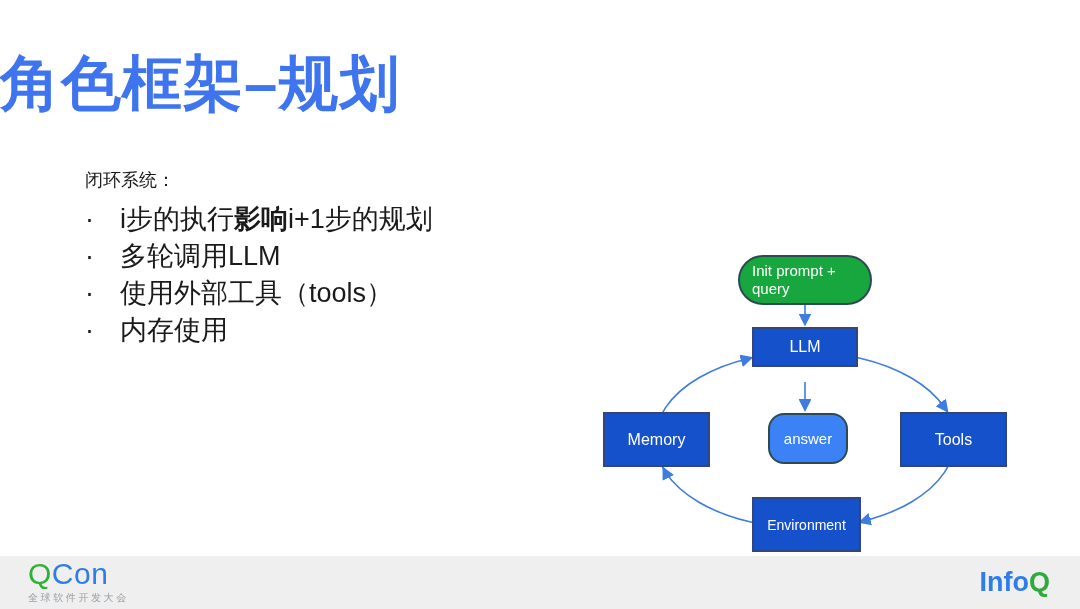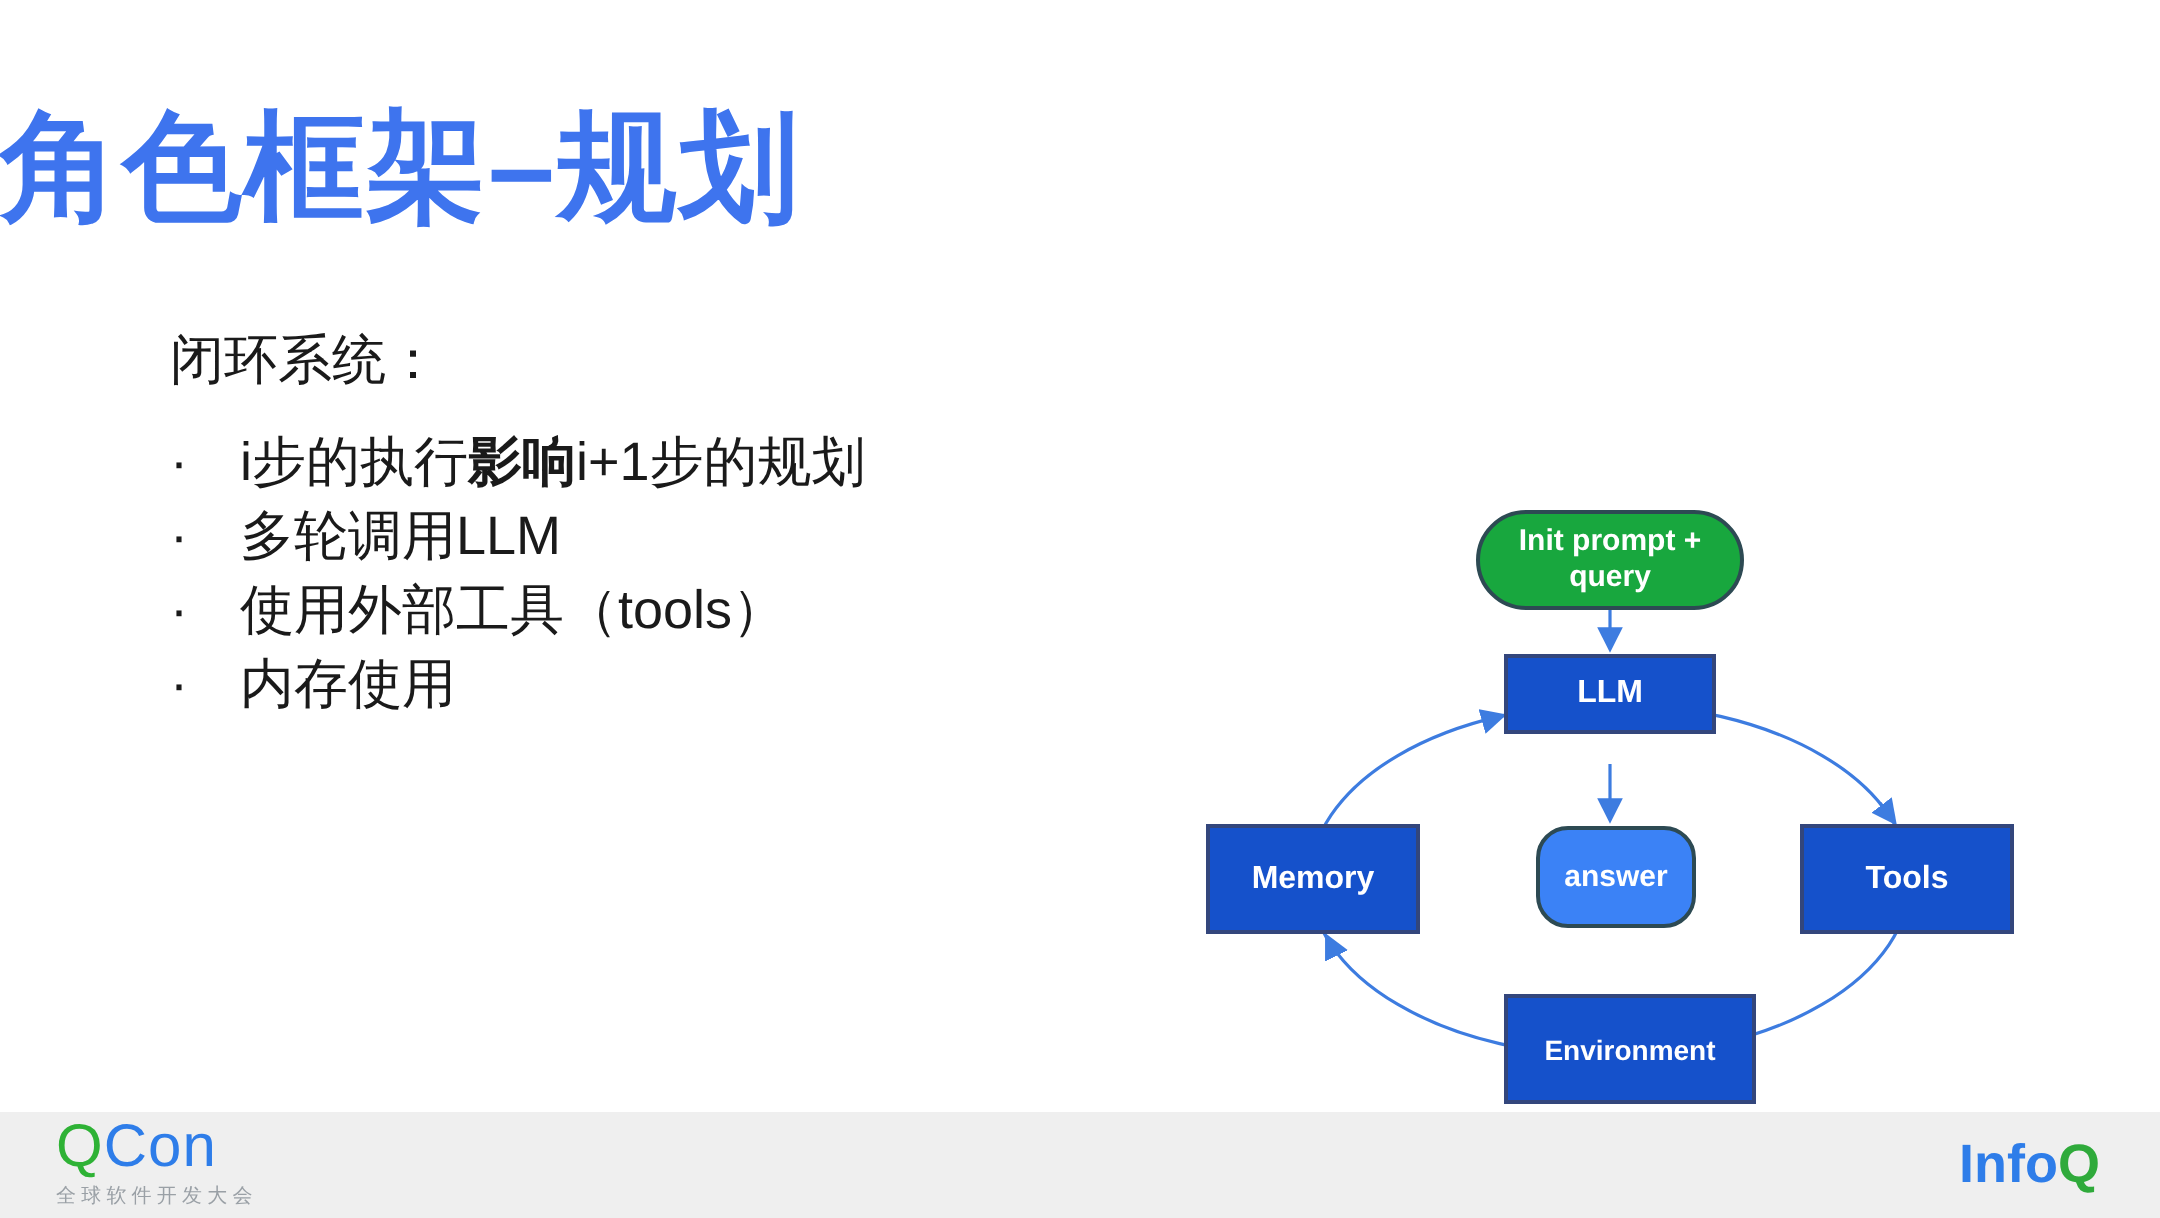--- a/index.html
+++ b/index.html
@@ -12,50 +12,50 @@
 
   
   .title {
     position:absolute; left:0; top:42px; width:100%;
     text-align:left; font-size:60px; font-weight:800;
     color:#3e74ee; letter-spacing:1px; line-height:84px;
   }
 
   
   .body-block { position:absolute; left:85px; top:164px; color:#1a1a1a; }
-  .body-heading { font-size:27px; line-height:32px; margin-bottom:20px; }
+  .body-heading { font-size:18px; line-height:32px; margin-bottom:8px; }
   .bullet-row { display:flex; font-size:27px; line-height:30px; margin-bottom:7px; }
   .bullet-dot { width:35px; flex:0 0 35px; font-size:27px; }
   .bullet-text .bold-seg { font-weight:800; }
 
   
   .diagram-svg {
     position:absolute; left:0; top:0; width:1080px; height:609px;
     z-index:1; pointer-events:none;
   }
   .node {
     position:absolute; z-index:2; display:flex;
     align-items:center; justify-content:center;
-    color:#ffffff; text-align:center;font-weight:bold;
+    color:#ffffff; text-align:left;
   }
   .n-rect  { background:#1551cb; border:2px solid #33467c; font-size:16px; }
   .n-init  {
     left:738px; top:255px; width:134px; height:50px;
     background:#18a73e; border:2px solid #2d4a53; border-radius:25px;
     font-size:15px; line-height:18px; padding:0 12px;
   }
   .n-llm   { left:752px; top:327px; width:106px; height:40px; }
   .n-memory{ left:603px; top:412px; width:107px; height:55px; }
   .n-answer{
     left:768px; top:413px; width:80px; height:51px;
     background:#3b82f6; border:2px solid #2d4a53; border-radius:16px;
     font-size:15px;
   }
   .n-tools { left:900px; top:412px; width:107px; height:55px; }
-  .n-env   { left:752px; top:497px; width:126px; height:55px; font-size:14px; }
+  .n-env   { left:752px; top:497px; width:109px; height:55px; font-size:14px; }
 
   
   .footer-bar {
     position:absolute; left:0; top:556px; width:1080px; height:53px;
     background:#efefef; z-index:3;
   }
   .qcon-logo { position:absolute; left:28px; top:3px; }
   .qcon-main { font-size:30px; font-weight:400; line-height:30px; letter-spacing:0.5px; }
   .qcon-q   { color:#2eb235; }
   .qcon-con { color:#2e7de9; }

